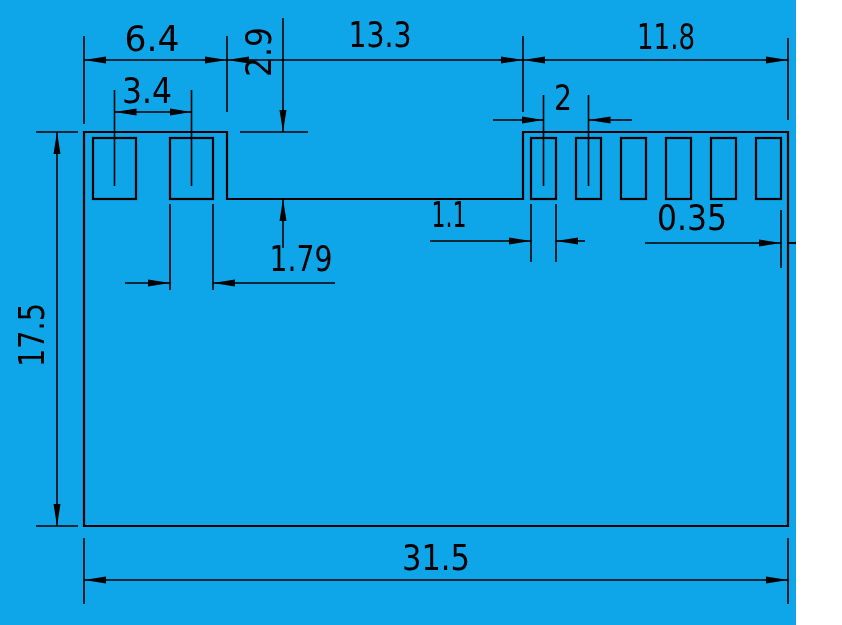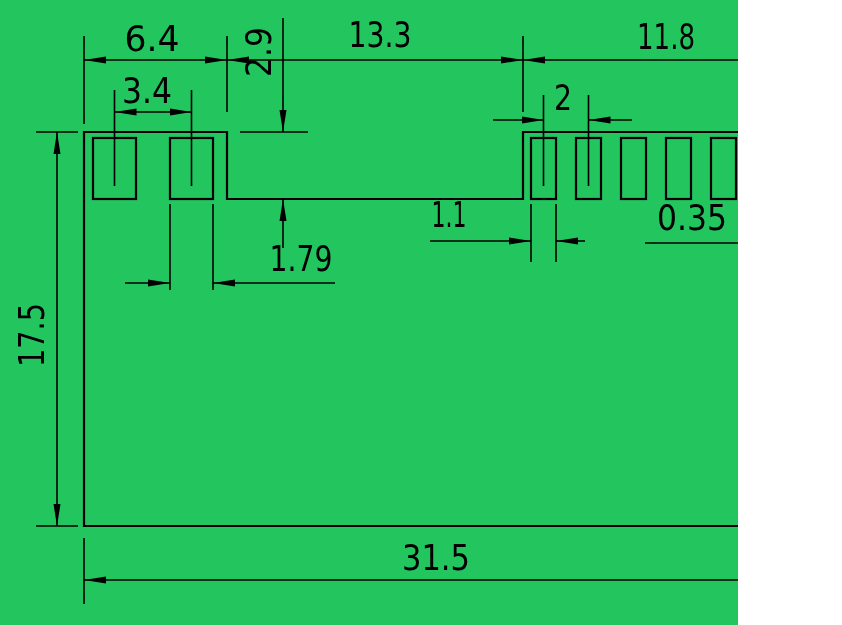--- a/index.html
+++ b/index.html
@@ -1,16 +1,16 @@
 <!DOCTYPE html>
 <html><head>
 <meta charset="utf-8">
 <style>
   html,body{margin:0;padding:0;background:#fff;}
-  #canvas{position:relative;width:738px;height:625px;background:#22c55e;overflow:hidden;}
+  #canvas{position:relative;width:796px;height:625px;background:#0ea5e9;overflow:hidden;}
   svg text{font-family:"DejaVu Sans",sans-serif;font-size:36px;fill:#000;}
   .outline{fill:none;stroke:#000;stroke-width:2.2;}
   .pad{fill:none;stroke:#000;stroke-width:2.2;}
   .dim{stroke:#000;stroke-width:1.6;fill:none;}
   .ext{stroke:#000;stroke-width:1.6;fill:none;}
 </style>
 </head>
 <body>
 
 <div id="canvas">

